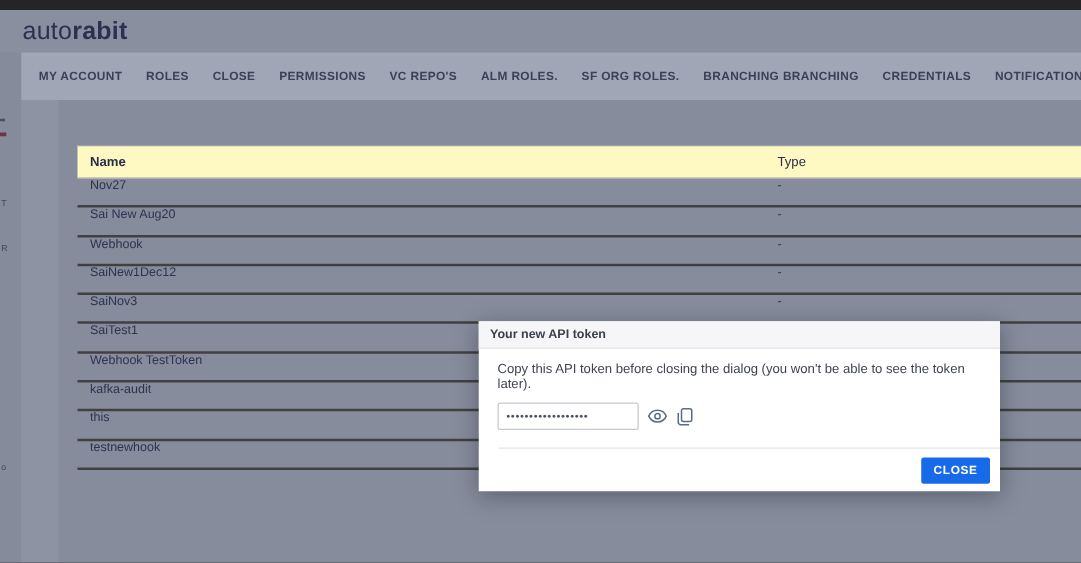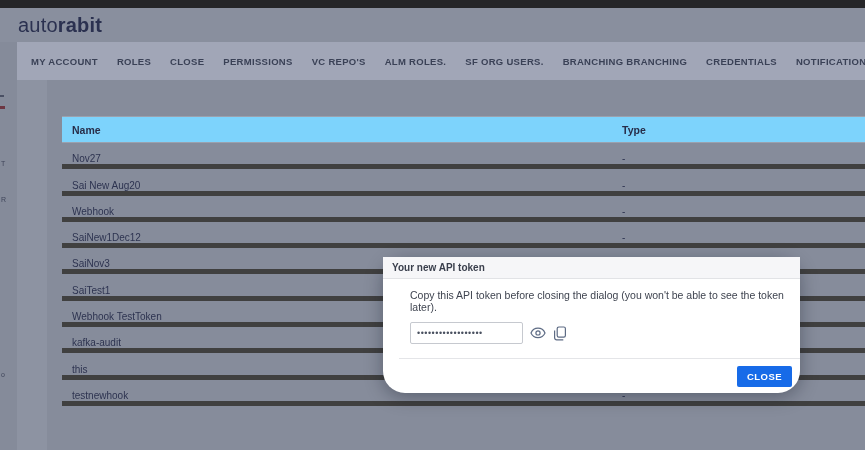--- a/index.html
+++ b/index.html
@@ -29,35 +29,35 @@
   .nav{position:absolute;left:17px;top:42px;width:848px;height:38px;background:#a1a6b7;
        display:flex;align-items:center;gap:19px;padding-left:14px;box-sizing:border-box;}
   .tab{font-size:9.5px;font-weight:700;color:#3a4156;letter-spacing:.3px;white-space:nowrap;cursor:pointer;}
 
   
   .band{position:absolute;left:17px;top:80px;width:30px;height:370px;background:#8d93a2;}
   .content{position:absolute;left:47px;top:80px;width:818px;height:370px;background:#868c9b;}
 
   
   .table{position:absolute;left:62px;top:116px;width:803px;}
-  .thead{height:25px;background:#7dd3fc;border-top:1px solid #9ba1ae;border-bottom:1px solid #9ba1ae;
+  .thead{height:25px;background:#fef9c3;border-top:1px solid #9ba1ae;border-bottom:1px solid #9ba1ae;
          display:flex;align-items:center;position:relative;}
   .th-name{padding-left:10px;font-size:10.5px;font-weight:700;color:#272d49;}
-  .th-type{position:absolute;left:560px;font-size:10.5px;font-weight:700;color:#272d49;}
-  .trow{height:21.3px;border-bottom:5px solid #404040;display:flex;align-items:flex-end;position:relative;cursor:pointer;}
+  .th-type{position:absolute;left:560px;font-size:10.5px;font-weight:400;color:#272d49;}
+  .trow{height:21.3px;border-bottom:2px solid #404040;display:flex;align-items:flex-start;position:relative;cursor:pointer;}
   .cell-name{padding-left:10px;font-size:10px;color:#2d3350;}
   .cell-type{position:absolute;left:560px;font-size:10px;color:#2d3350;}
 
   
   .modal{position:absolute;left:383px;top:257px;width:417px;height:136px;background:#ffffff;
-         box-shadow:0 4px 18px rgba(10,14,30,.35);z-index:10;border-radius:22px;}
+         box-shadow:0 4px 18px rgba(10,14,30,.35);z-index:10;}
   .modal-header{height:21px;background:#f6f6f8;border-bottom:1px solid #e2e3e6;
                 display:flex;align-items:center;padding-left:9px;}
   .modal-title{font-size:10px;font-weight:700;color:#3a3f4c;}
-  .modal-body{padding:10px 9px 0 27px;}
+  .modal-body{padding:10px 9px 0 15px;}
   .modal-text{font-size:10.5px;color:#3f4450;}
   .token-row{margin-top:9px;display:flex;align-items:center;}
   .token-input{width:99px;height:20px;border:1px solid #c6c9cf;border-radius:2px;padding:0 6px;
                font-size:9px;letter-spacing:.5px;color:#4a5160;font-family:inherit;outline:none;}
   .icon-btn{margin-left:7px;display:flex;align-items:center;cursor:pointer;background:none;border:none;padding:0;}
   .modal-footer{position:absolute;left:16px;right:0;bottom:0;height:35px;border-top:1px solid #e4e5e8;
                 display:flex;align-items:center;justify-content:flex-end;padding-right:8px;box-sizing:border-box;}
   .close-btn{width:55px;height:21px;background:#176be8;color:#fff;border:none;border-radius:2px;
              font-size:9.5px;font-weight:700;letter-spacing:.5px;font-family:inherit;cursor:pointer;}
 </style>
@@ -76,21 +76,21 @@
     <div class="rail-mark-a"></div>
     <div class="rail-mark-b"></div>
     <div class="rail-items">
         <div class="rail-item">T</div>
         <div class="rail-item">R</div>
         <div class="rail-item">o</div>
       </div>
   </div>
 
   <div class="nav">
-    <div style="display:contents"><div class="tab">MY ACCOUNT</div><div class="tab">ROLES</div><div class="tab">CLOSE</div><div class="tab">PERMISSIONS</div><div class="tab">VC REPO'S</div><div class="tab">ALM ROLES.</div><div class="tab">SF ORG USERS.</div><div class="tab">BRANCHING BRANCHING</div><div class="tab">CREDENTIALS</div><div class="tab">NOTIFICATIONS</div></div>
+    <div style="display:contents"><div class="tab">MY ACCOUNT</div><div class="tab">ROLES</div><div class="tab">CLOSE</div><div class="tab">PERMISSIONS</div><div class="tab">VC REPO'S</div><div class="tab">ALM ROLES.</div><div class="tab">SF ORG ROLES.</div><div class="tab">BRANCHING BRANCHING</div><div class="tab">CREDENTIALS</div><div class="tab">NOTIFICATIONS</div></div>
 
   </div>
 
   <div class="band"></div>
   <div class="content"></div>
 
   <div class="table">
     <div class="thead">
       <div class="th-name">Name</div>
       <div class="th-type">Type</div>

